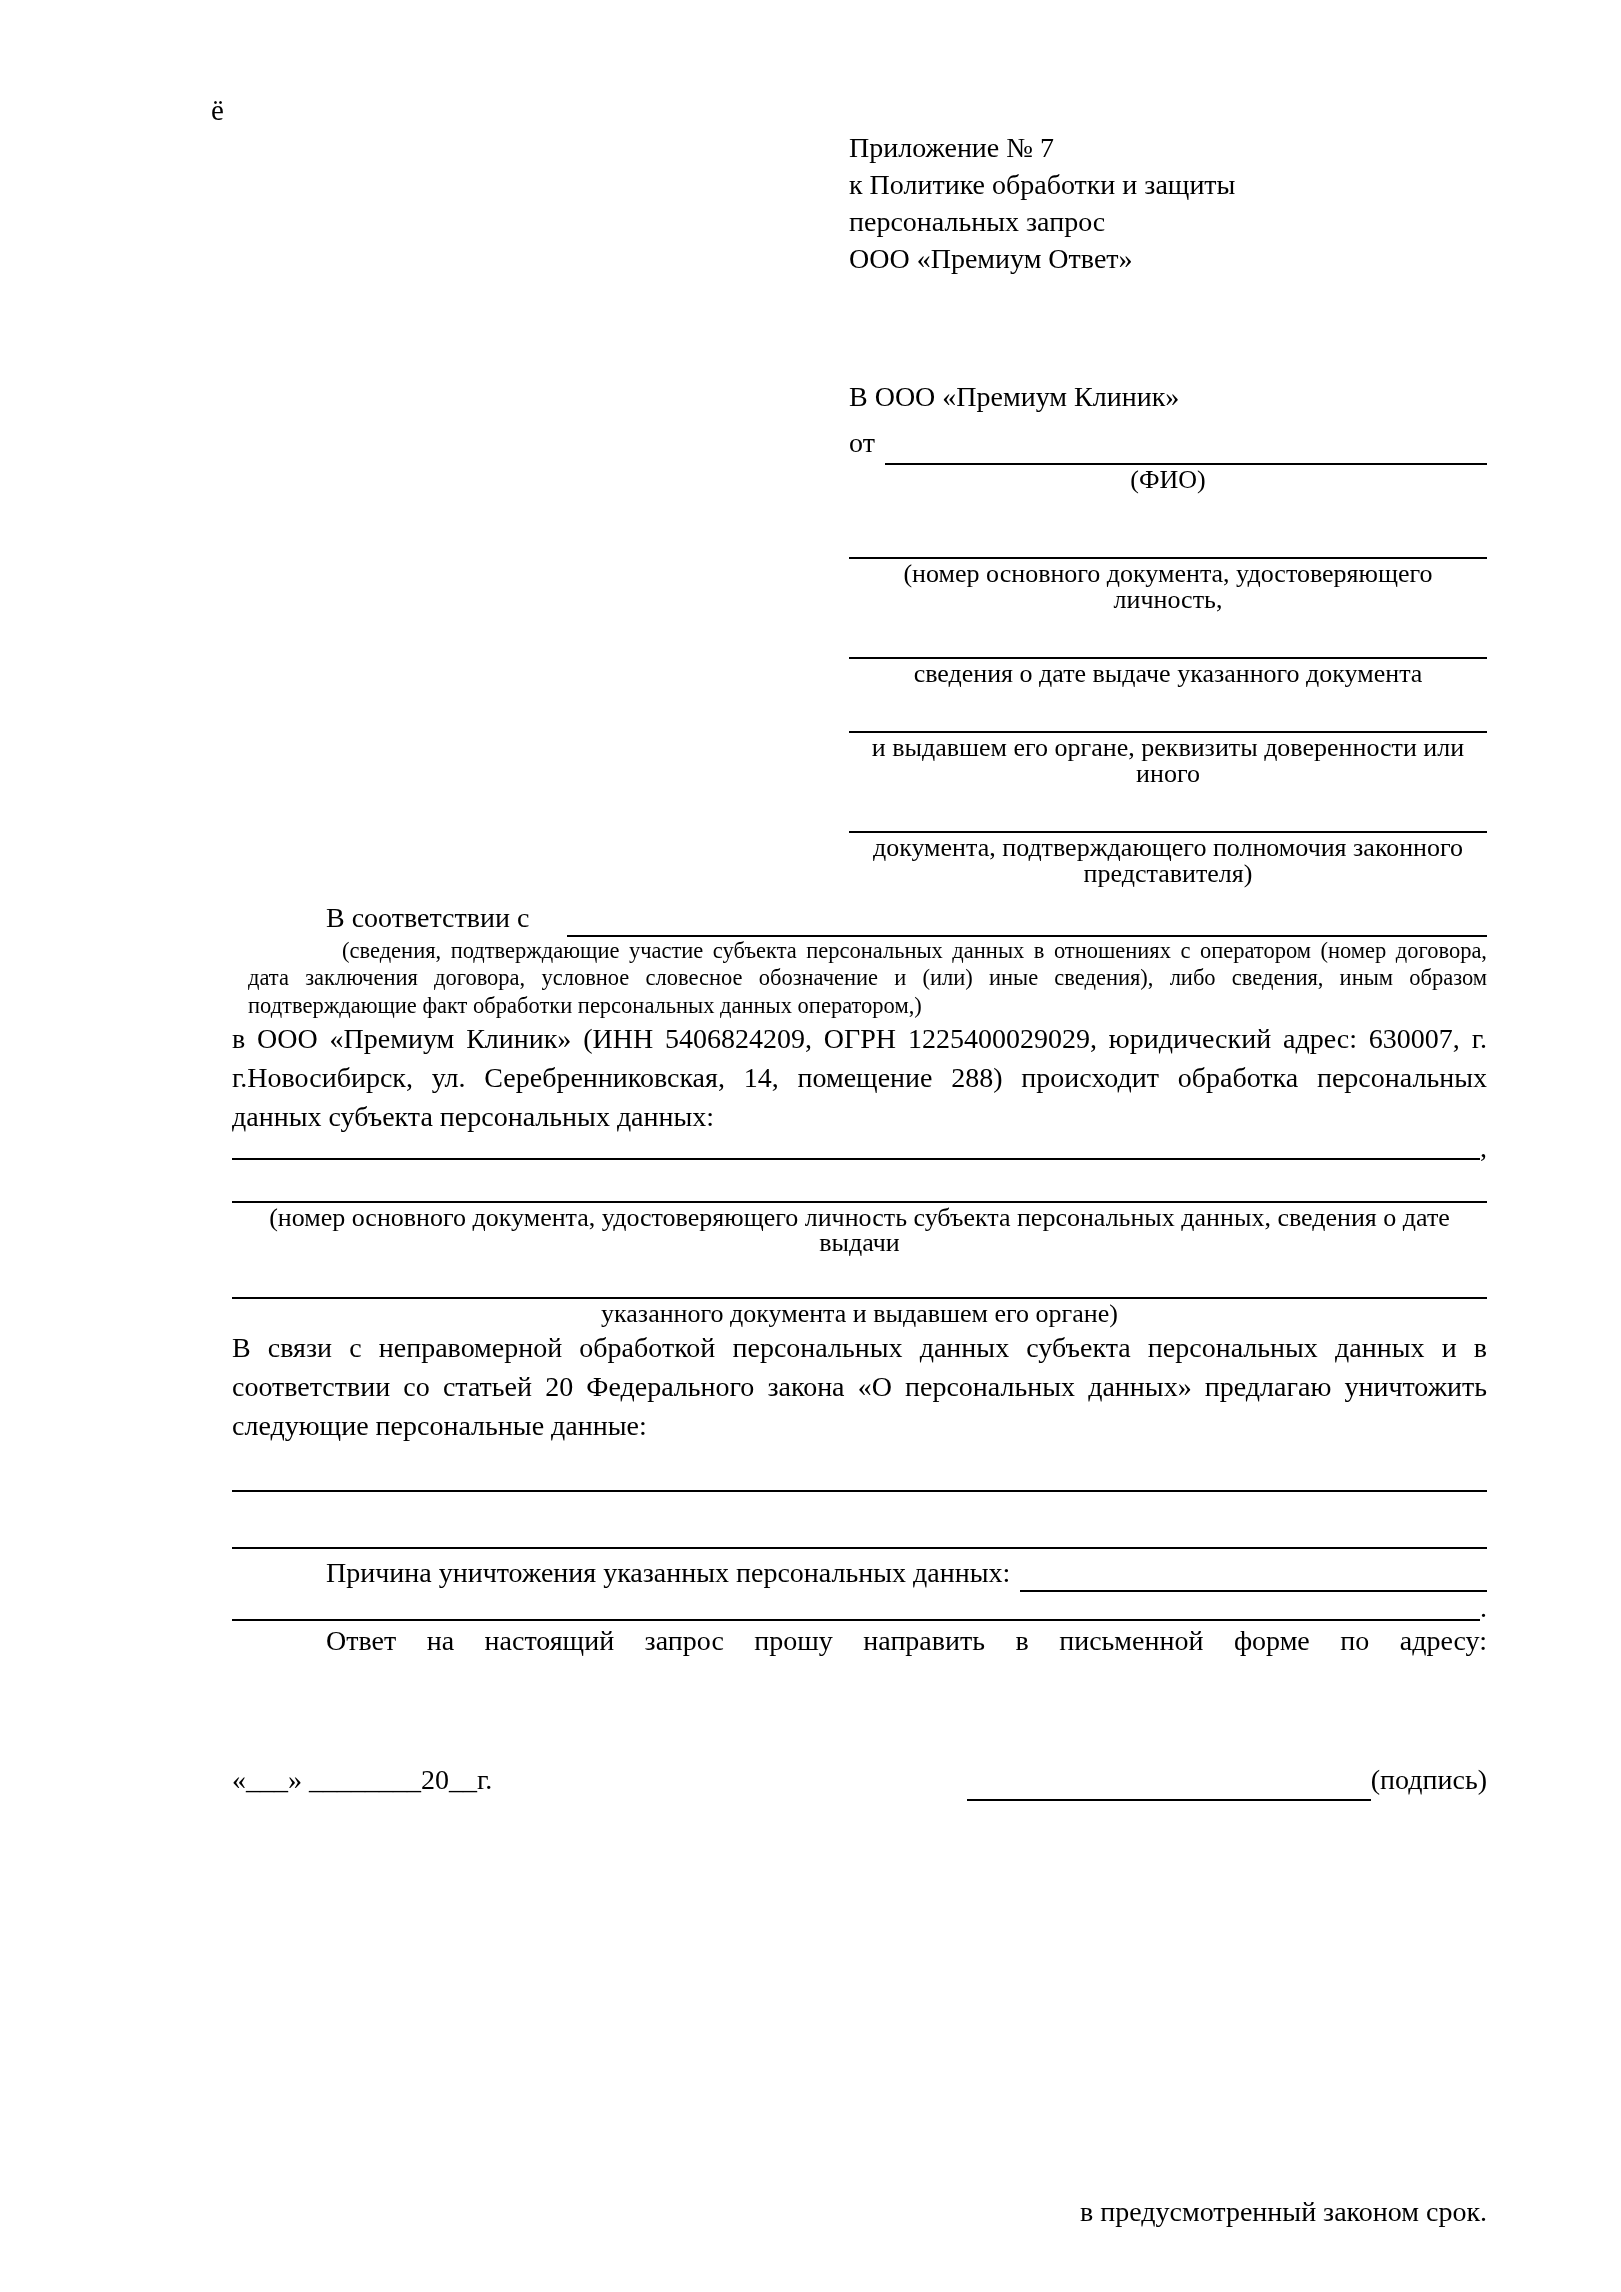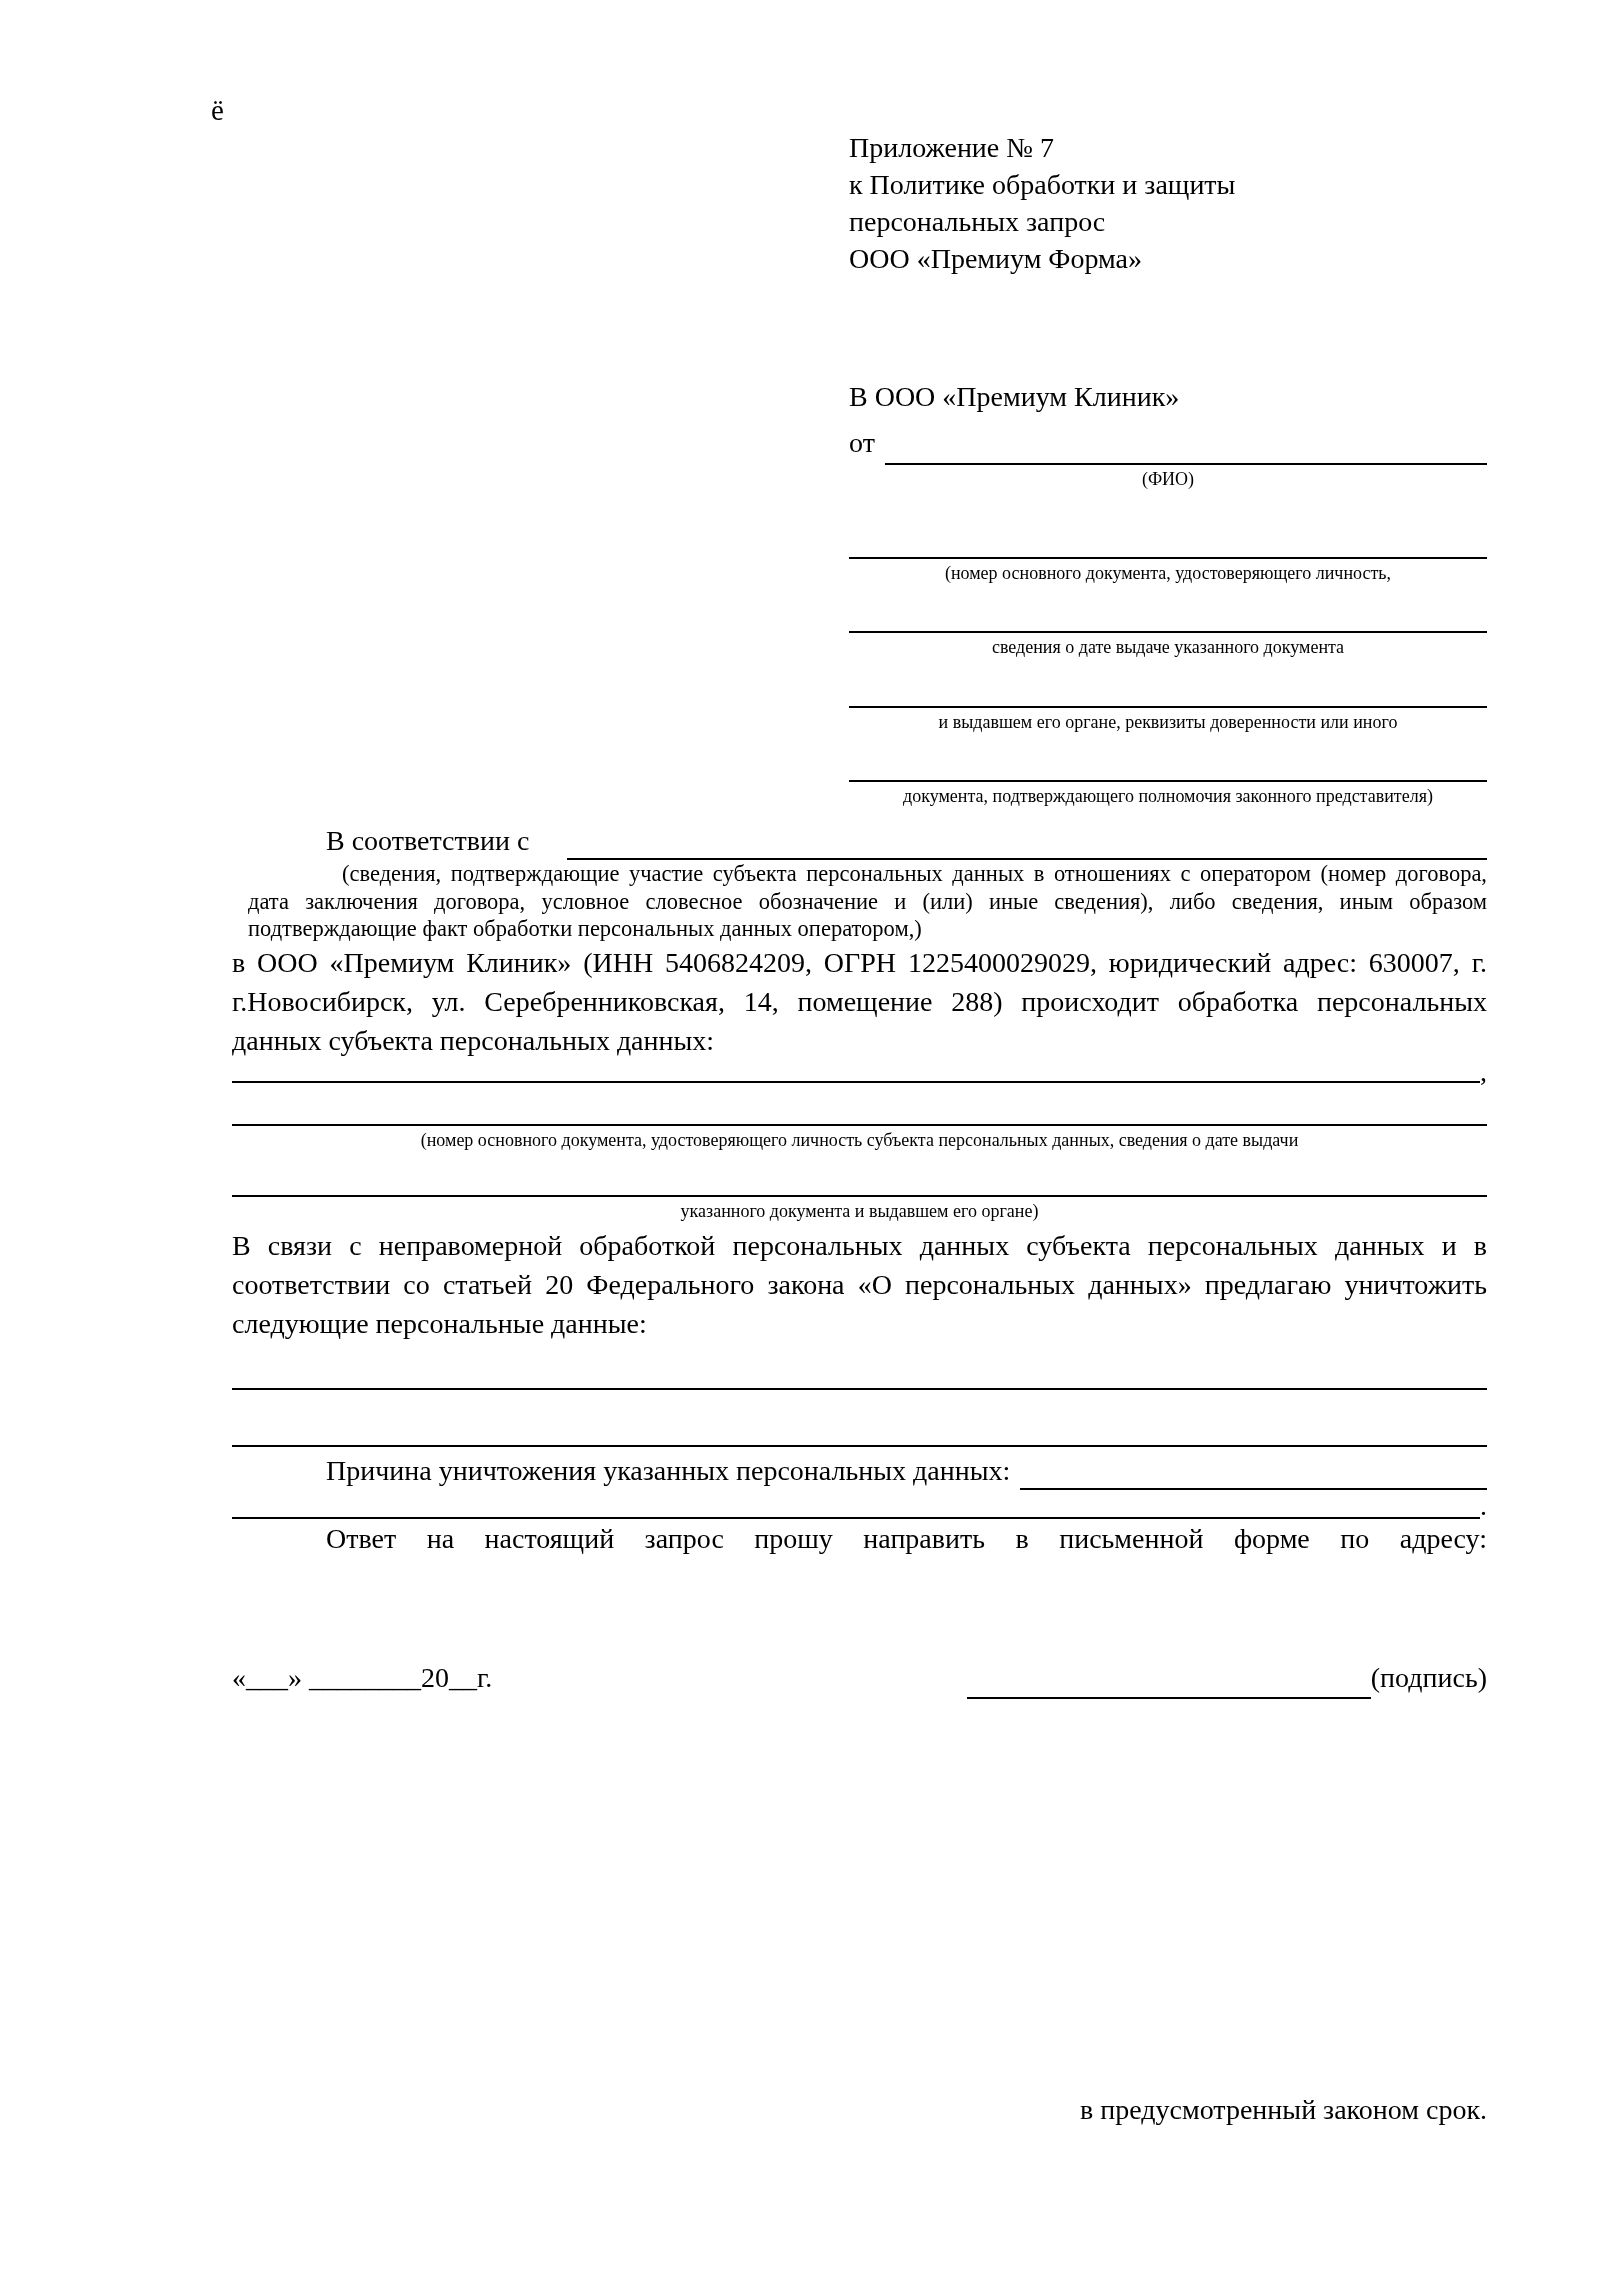--- a/index.html
+++ b/index.html
@@ -31,21 +31,21 @@
   }
   .addressee{
     margin-top:98px;margin-left:617px;width:638px;
   }
   .to-line{line-height:43px;}
   .row{display:flex;align-items:flex-end;}
   .fill{flex:1 1 auto;border-bottom:2.9px solid #000;}
   .from-row{height:47px;line-height:45px;}
   .from-row .fill{height:39px;margin-left:9.8px;}
   .cap{
-    font-size:18px;line-height:25.5px;text-align:center;margin-top:2px;
+    font-size:26px;line-height:25.5px;text-align:center;margin-top:2px;
   }
   .afield{height:41px;border-bottom:2.9px solid #000;margin-top:3.9px;}
   .afield.first{margin-top:23.5px;}
   .accordance{margin-top:7.8px;height:43px;line-height:39px;gap:28px;}
   .accordance .label{margin-left:94px;white-space:nowrap;padding-right:9.8px;}
   .accordance .fill{height:33px;}
   .note{
     font-size:22.5px;line-height:27.4px;
     text-align:justify;text-indent:94px;margin-left:16px;
   }
@@ -81,21 +81,21 @@
 <div class="page">
 
   <span class="stray">ё</span>
 
   <div class="content">
 
     <div class="header-block">
       <div>Приложение № 7</div>
       <div>к Политике обработки и защиты</div>
       <div>персональных запрос</div>
-      <div>ООО «Премиум Форма»</div>
+      <div>ООО «Премиум Ответ»</div>
     </div>
 
 
     <div class="addressee">
       <div class="to-line">В ООО «Премиум Клиник»</div>
       <div class="row from-row">
         <span>от</span>
         <span class="fill"></span>
       </div>
       <div class="cap">(ФИО)</div>

